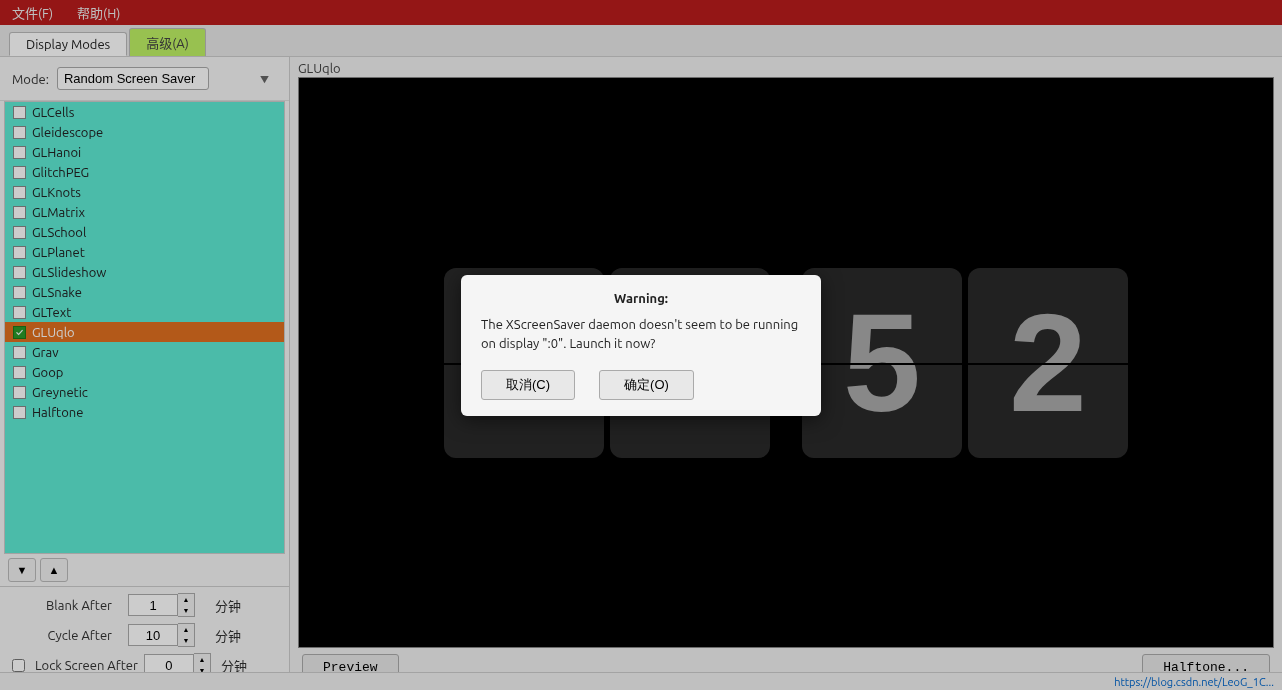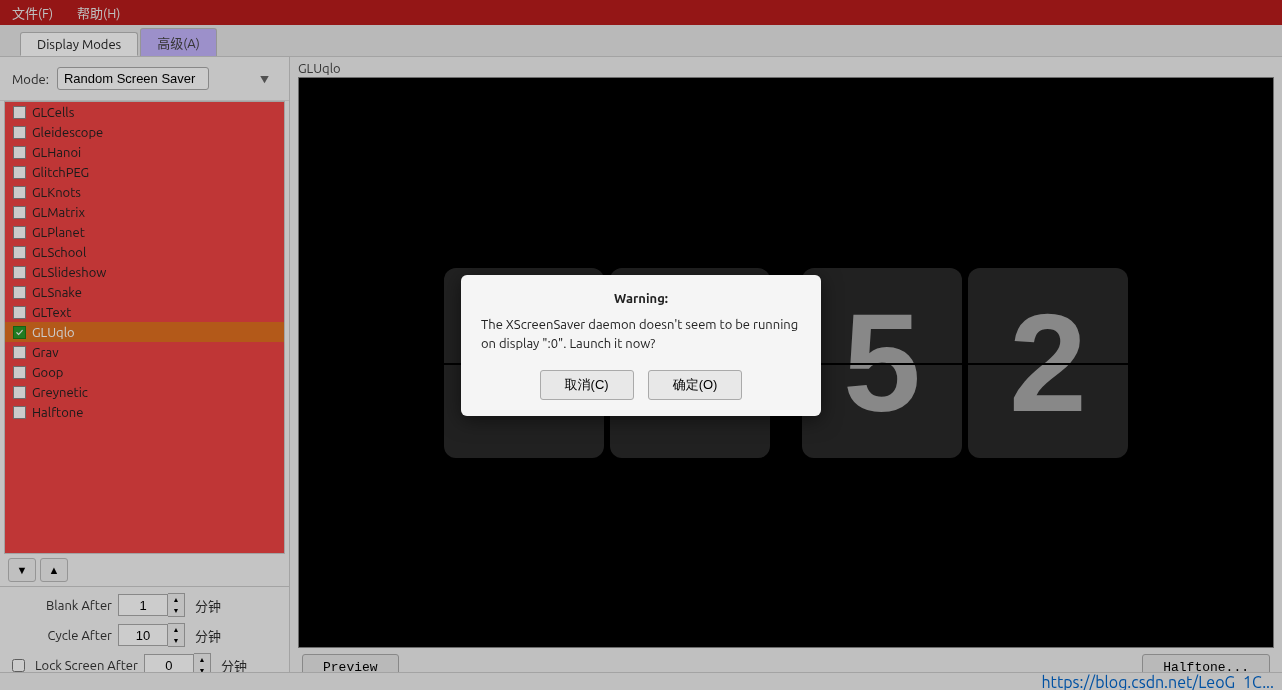--- a/index.html
+++ b/index.html
@@ -29,40 +29,40 @@
       cursor: pointer;
       padding: 2px 6px;
     }
 
     
     .tabbar {
       background: #e8e8e8;
       border-bottom: 1px solid #ccc;
       display: flex;
       align-items: flex-end;
-      padding: 4px 4px 0 20px;
+      padding: 4px 4px 0 9px;
       height: 32px;
     }
     .tab {
       padding: 4px 16px;
       border: 1px solid #bbb;
       border-bottom: none;
       background: #fff;
       cursor: pointer;
       font-size: 13px;
       border-radius: 3px 3px 0 0;
       margin-right: 2px;
     }
     .tab.active {
       background: #fff;
       border-bottom: 1px solid #fff;
       z-index: 1;
     }
     .tab.inactive {
-      background: #c4b5fd;
+      background: #bef264;
       color: #444;
     }
 
     
     .main-layout {
       display: flex;
       height: calc(690px - 24px - 32px);
       background: #f0f0f0;
     }
 
@@ -110,21 +110,21 @@
       top: 50%;
       transform: translateY(-50%);
       pointer-events: none;
       color: #666;
     }
 
     
     .saver-list {
       flex: 1;
       overflow-y: auto;
-      background: #ef4444;
+      background: #5eead4;
       border: 1px solid #ccc;
       margin: 0 4px;
     }
     .saver-item {
       display: flex;
       align-items: center;
       padding: 3px 8px;
       gap: 6px;
       cursor: pointer;
       font-size: 13px;
@@ -179,21 +179,21 @@
     }
 
     .settings-form {
       padding: 6px 12px 8px;
       border-top: 1px solid #ccc;
     }
     .form-row {
       display: flex;
       align-items: center;
       margin-bottom: 6px;
-      gap: 6px;
+      gap: 16px;
     }
     .form-label {
       width: 100px;
       text-align: right;
       font-size: 13px;
       color: #333;
     }
     .spin-wrapper {
       display: flex;
       align-items: center;
@@ -327,21 +327,21 @@
       bottom: 0;
       right: 0;
       left: 0;
       height: 18px;
       background: #f0f0f0;
       border-top: 1px solid #ccc;
       display: flex;
       align-items: center;
       justify-content: flex-end;
       padding: 0 8px;
-      font-size: 16px;
+      font-size: 11px;
       color: #0066cc;
     }
 
     
     .dialog-overlay {
       position: absolute;
       top: 0; left: 0; right: 0; bottom: 0;
       background: rgba(0,0,0,0.2);
       display: flex;
       align-items: center;
@@ -390,22 +390,22 @@
       text-align: center;
     }
     .dialog-message {
       font-size: 13px;
       color: #222;
       margin-bottom: 16px;
       line-height: 1.5;
     }
     .dialog-buttons {
       display: flex;
-      justify-content: center;
-      gap: 14px;
+      justify-content: flex-start;
+      gap: 24px;
     }
     .dialog-btn {
       padding: 5px 24px;
       border: 1px solid #aaa;
       background: #e8e8e8;
       cursor: pointer;
       font-size: 13px;
       border-radius: 3px;
     }
 
@@ -458,25 +458,25 @@
         <div class="saver-item">
           <div class="checkbox-custom"></div>
           <span>GLKnots</span>
         </div>
         <div class="saver-item">
           <div class="checkbox-custom"></div>
           <span>GLMatrix</span>
         </div>
         <div class="saver-item">
           <div class="checkbox-custom"></div>
+          <span>GLSchool</span>
+        </div>
+        <div class="saver-item">
+          <div class="checkbox-custom"></div>
           <span>GLPlanet</span>
-        </div>
-        <div class="saver-item">
-          <div class="checkbox-custom"></div>
-          <span>GLSchool</span>
         </div>
         <div class="saver-item">
           <div class="checkbox-custom"></div>
           <span>GLSlideshow</span>
         </div>
         <div class="saver-item">
           <div class="checkbox-custom"></div>
           <span>GLSnake</span>
         </div>
         <div class="saver-item">

